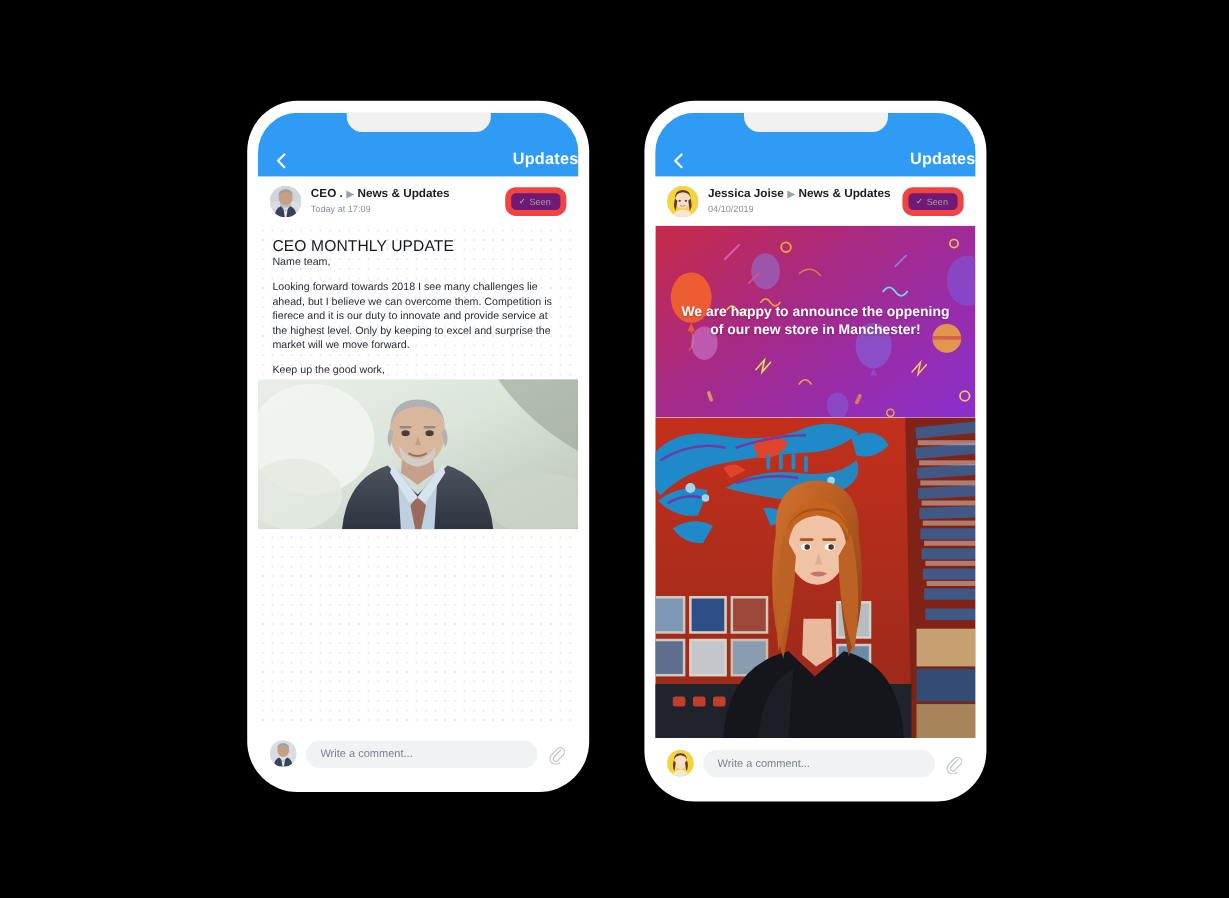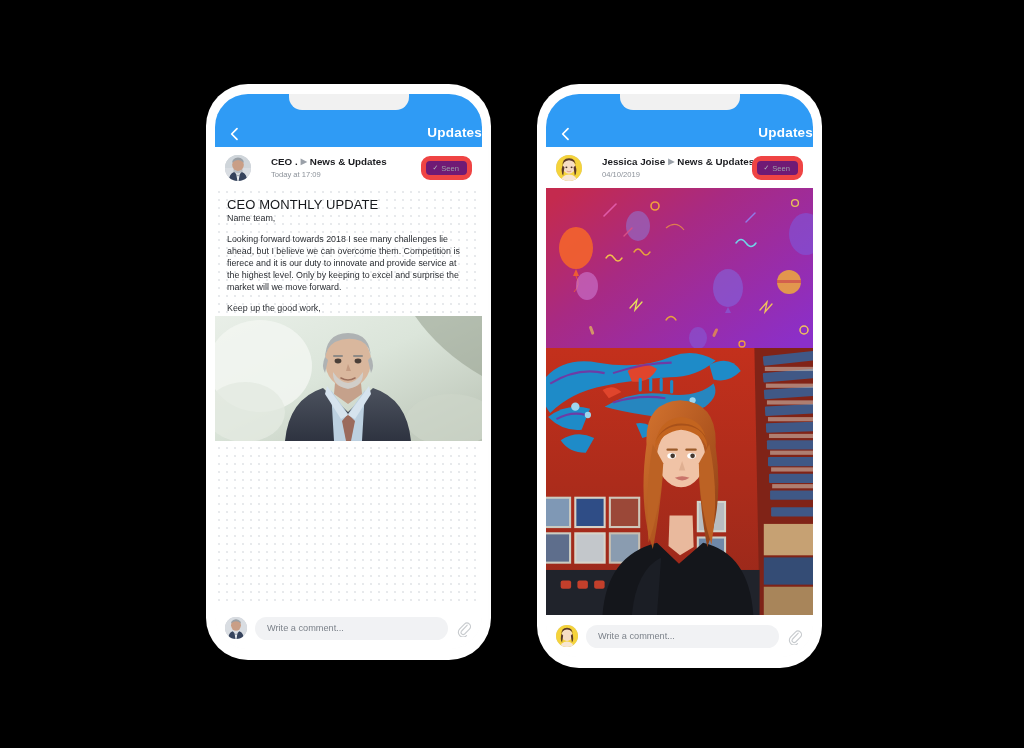--- a/index.html
+++ b/index.html
@@ -68,21 +68,21 @@
   }
   .back-icon svg { display:block; }
 
   
   .post-head {
     flex: 0 0 auto;
     display: flex;
     align-items: center;
     padding: 8px 10px 7px 10px;
     background: #ffffff;
-    gap: 20px;
+    gap: 8px;
   }
   .avatar {
     flex: 0 0 auto;
     width: 26px; height: 26px;
     border-radius: 50%;
     overflow: hidden;
     background: #c8ccd2;
     position: relative;
   }
   .avatar svg { display:block; width:100%; height:100%; }
@@ -424,20 +424,21 @@
             <path d="M60 70 q4 -6 8 0 q4 6 8 0" stroke="#F2C04A" stroke-width="1.4" fill="none" stroke-linecap="round"></path>
             <path d="M190 55 q5 -7 10 0 q5 7 10 0" stroke="#6FD6E8" stroke-width="1.5" fill="none" stroke-linecap="round"></path>
             <path d="M120 132 q5 -7 10 0" stroke="#E8A33C" stroke-width="1.3" fill="none" stroke-linecap="round"></path>
             <path d="M84 120 l7 -8 l-2 10 l7 -8" stroke="#E8E05A" stroke-width="1.3" fill="none" stroke-linecap="round"></path>
             <path d="M214 122 l7 -8 l-2 10 l7 -8" stroke="#F0C45A" stroke-width="1.3" fill="none" stroke-linecap="round"></path>
             <path d="M120 40 q10 -8 18 2" stroke="#F2A03C" stroke-width="1.2" fill="none" opacity=".7"></path>
             <rect x="168" y="140" width="3" height="9" rx="1.5" fill="#F2A03C" opacity=".7" transform="rotate(25 169 144)"></rect>
             <rect x="44" y="138" width="3" height="9" rx="1.5" fill="#E8C15A" opacity=".7" transform="rotate(-20 45 142)"></rect>
           </svg>
           <div class="banner-text">
+            <div class="b1">We are happy to announce the oppening of our new store in Manchester!</div>
           </div>
         </div>
 
         <div class="media" id="store-photo">
           <svg viewBox="0 0 267 255" preserveAspectRatio="xMidYMid slice">
             <defs>
               <linearGradient id="wallG" x1="0" y1="0" x2="0" y2="1">
                 <stop offset="0%" stop-color="#C3301C"></stop>
                 <stop offset="100%" stop-color="#96281A"></stop>
               </linearGradient>

